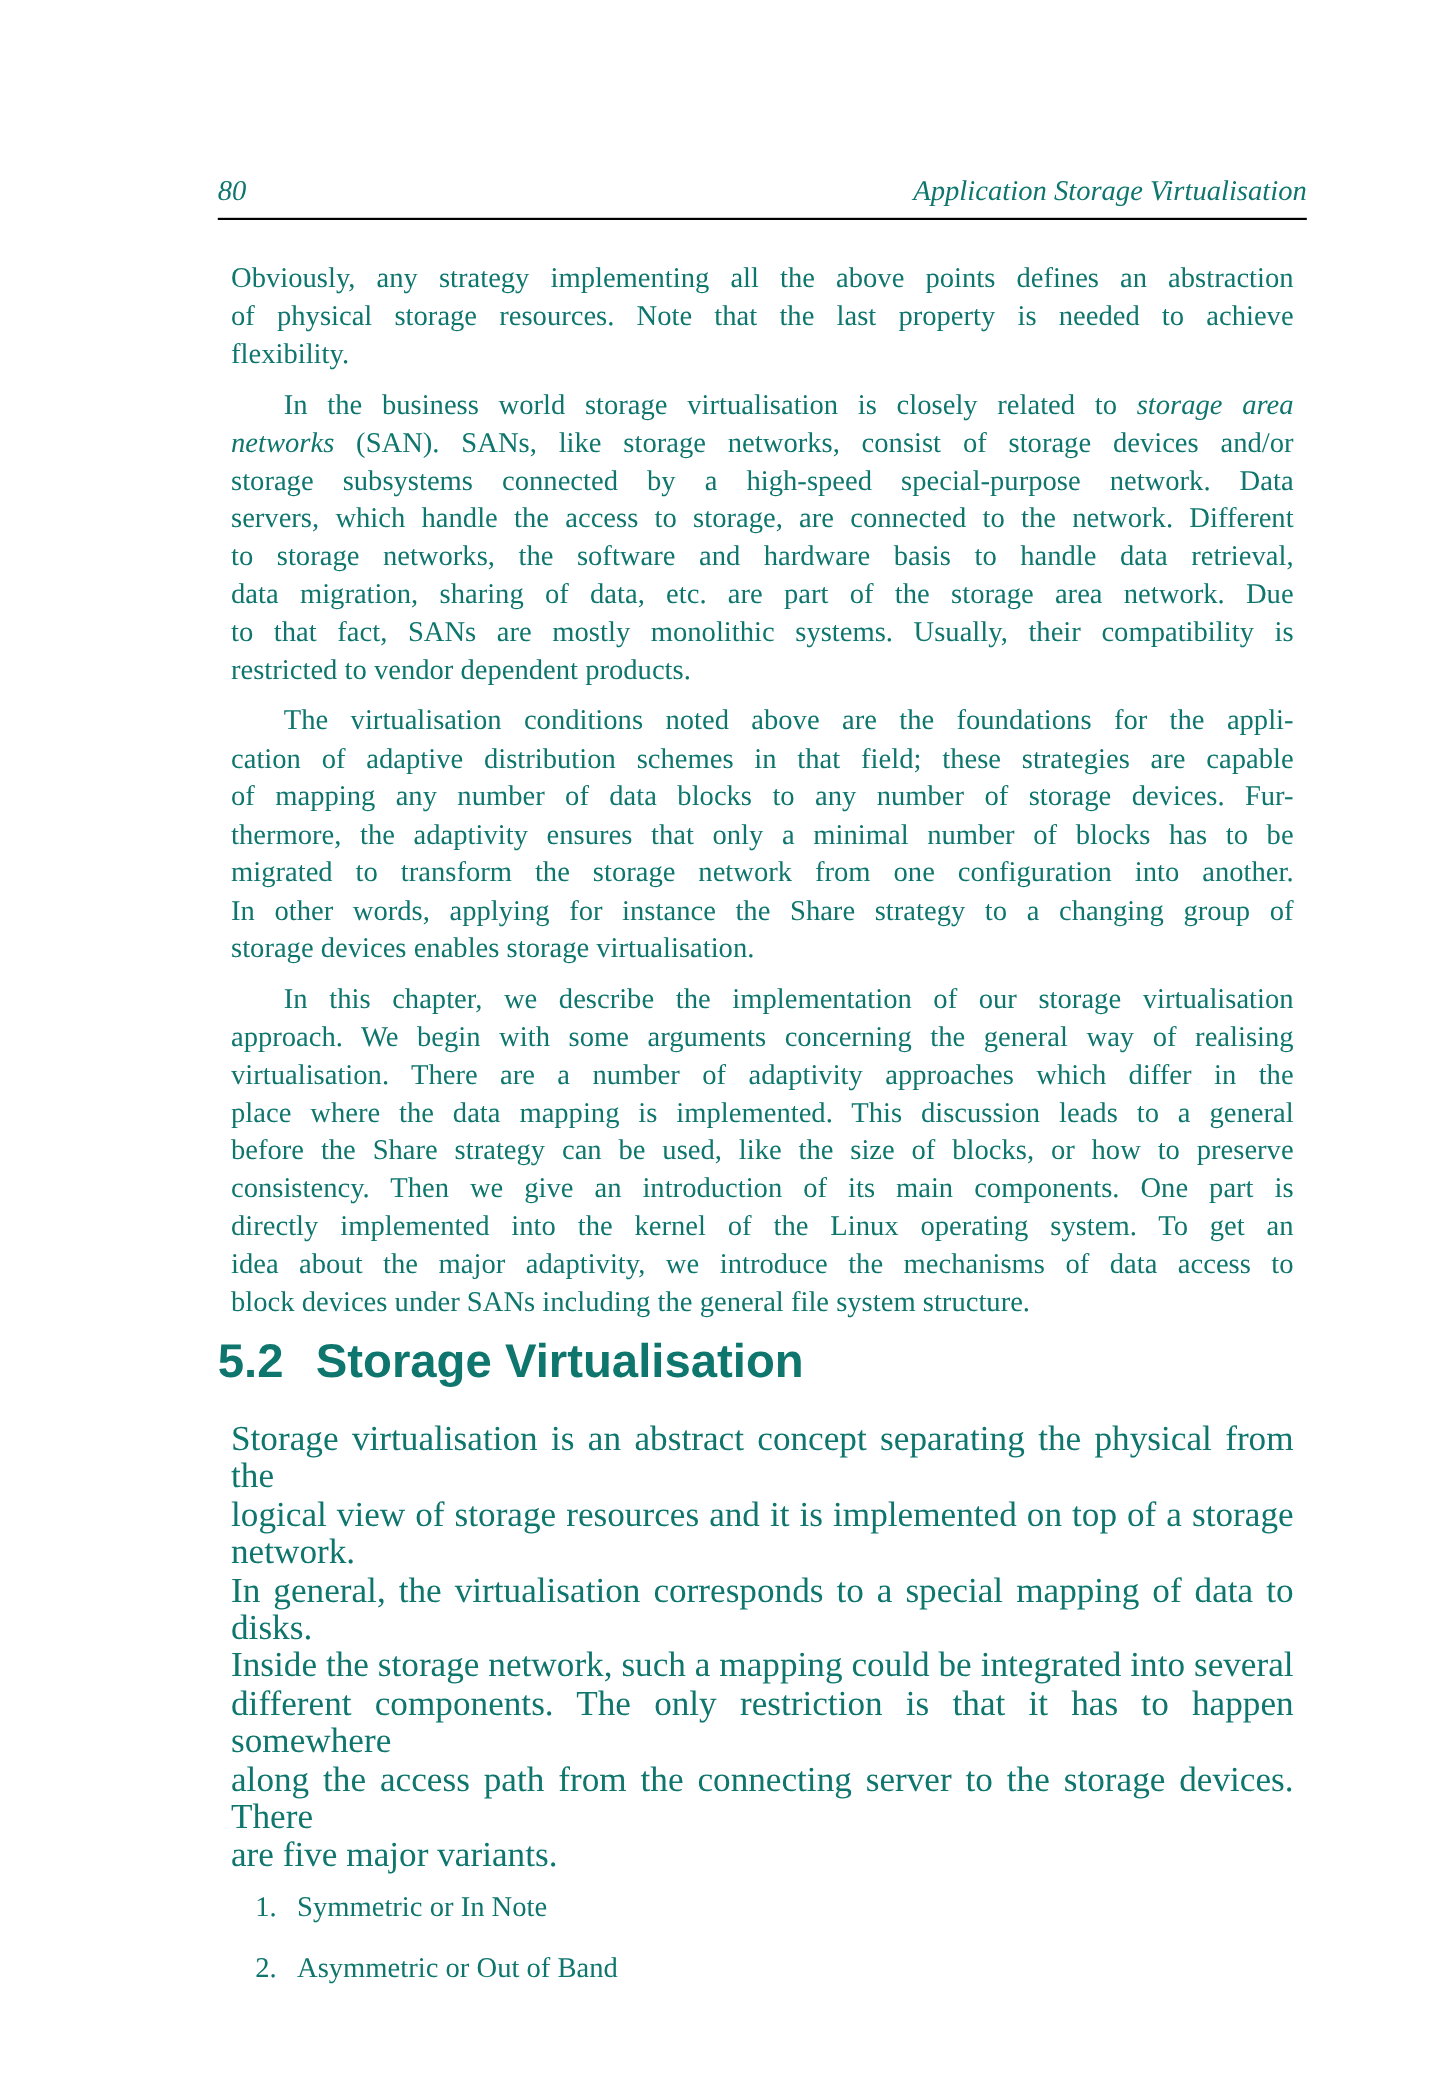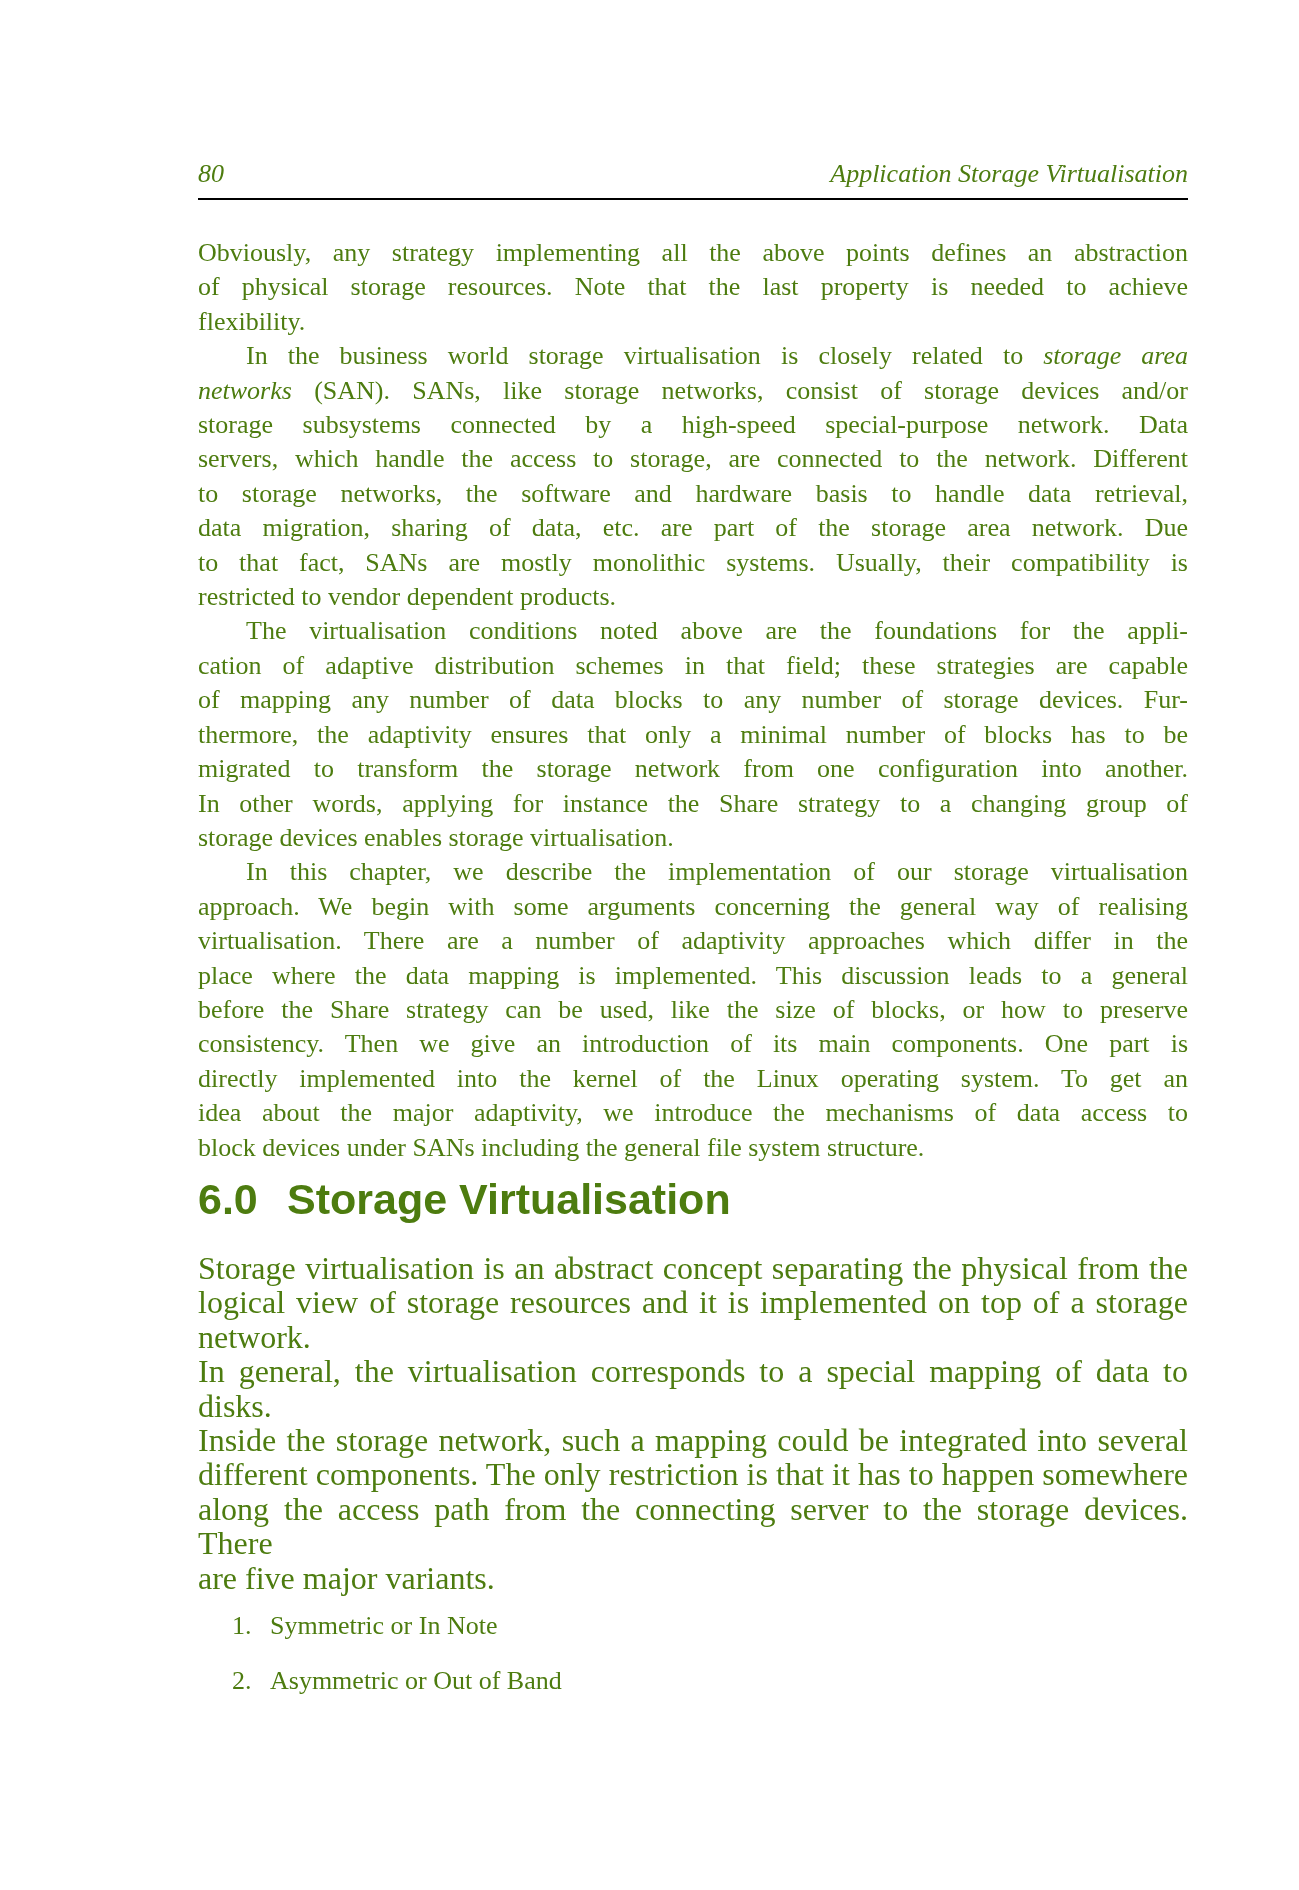--- a/index.html
+++ b/index.html
@@ -5,21 +5,21 @@
   html, body {
     margin: 0;
     padding: 0;
     background: #ffffff;
   }
   .page {
     position: relative;
     width: 1299px;
     height: 1890px;
     background: #ffffff;
-    color: #4d7c0f;
+    color: #0f766e;
     font-family: "Liberation Serif", "DejaVu Serif", serif;
     overflow: hidden;
   }
   .content {
     position: absolute;
     left: 198px;
     top: 0;
     width: 990px;
   }
   
@@ -33,21 +33,21 @@
     font-size: 26px;
     line-height: 32px;
     font-style: italic;
   }
   
   .body-text {
     margin-top: 36px;
     font-size: 26px;
     line-height: 34.4px;
   }
-  .para { margin: 0; }
+  .para { margin: 12px; }
   .para.indent .line:first-child { text-indent: 48px; }
   .line {
     text-align: justify;
     text-align-last: justify;
   }
   .line.last { text-align-last: left; }
   .i { font-style: italic; }
   .b { font-weight: normal; }
   
   .section-heading {
@@ -120,21 +120,21 @@
           <div class="line"><span>place where the data mapping is implemented.  This discussion leads to a general</span></div>
           <div class="line"><span>before the Share strategy can be used, like the size of blocks, or how to preserve</span></div>
           <div class="line"><span>consistency.  Then we give an introduction of its main components.  One part is</span></div>
           <div class="line"><span>directly implemented into the kernel of the Linux operating system.  To get an</span></div>
           <div class="line"><span>idea about the major adaptivity, we introduce the mechanisms of data access to</span></div>
           <div class="line last"><span>block devices under SANs including the general file system structure.</span></div>
         </div>
       </div>
 
     <div class="section-heading">
-      <span class="section-number">6.0</span><span>Storage Virtualisation</span>
+      <span class="section-number">5.2</span><span>Storage Virtualisation</span>
     </div>
 
     <div class="section-body">
         <div class="para">
           <div class="line"><span>Storage virtualisation is an abstract concept separating the physical from the</span></div>
           <div class="line"><span>logical view of storage resources and it is implemented on top of a storage network.</span></div>
           <div class="line"><span>In general, the virtualisation corresponds to a special mapping of data to disks.</span></div>
           <div class="line"><span>Inside the storage network, such a mapping could be integrated into several</span></div>
           <div class="line"><span>different components.  The only restriction is that it has to happen somewhere</span></div>
           <div class="line"><span>along the access path from the connecting server to the storage devices.  There</span></div>

